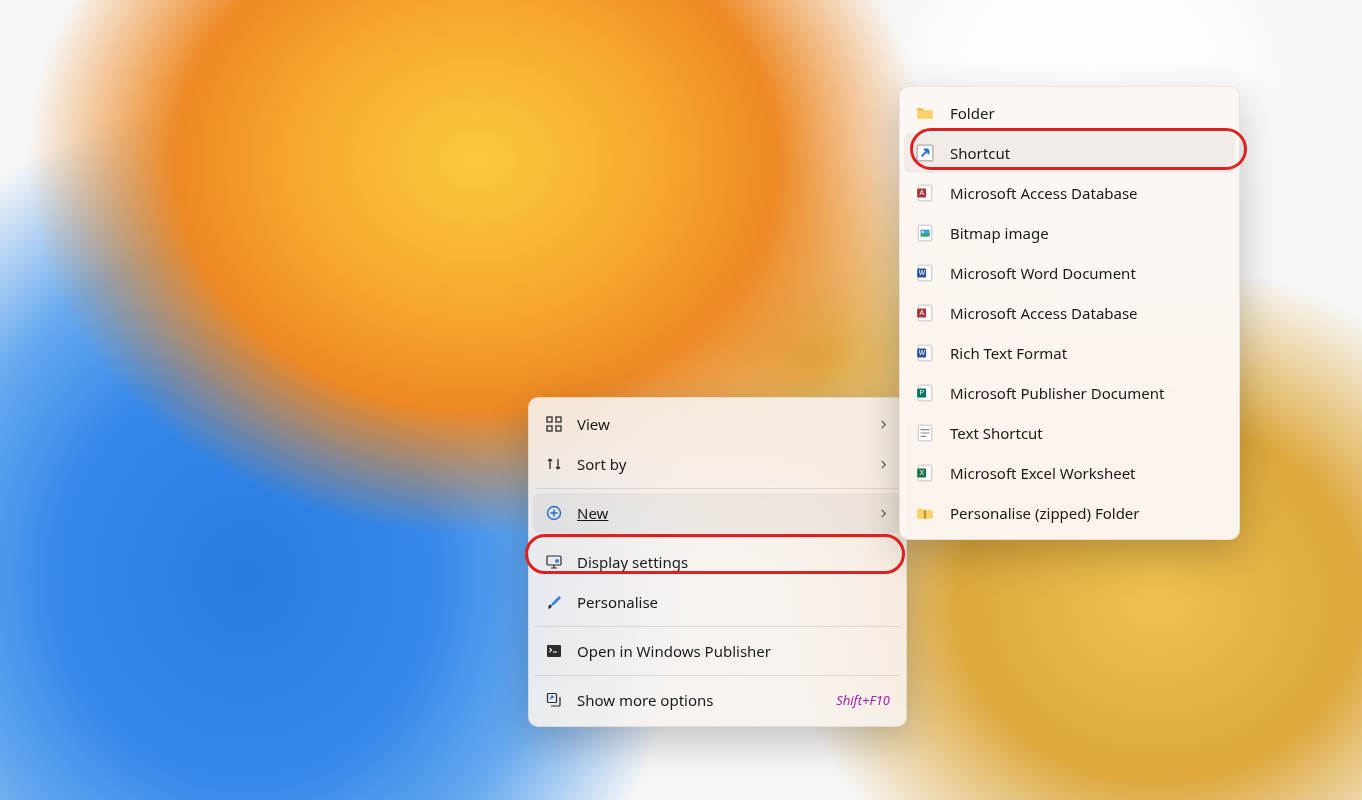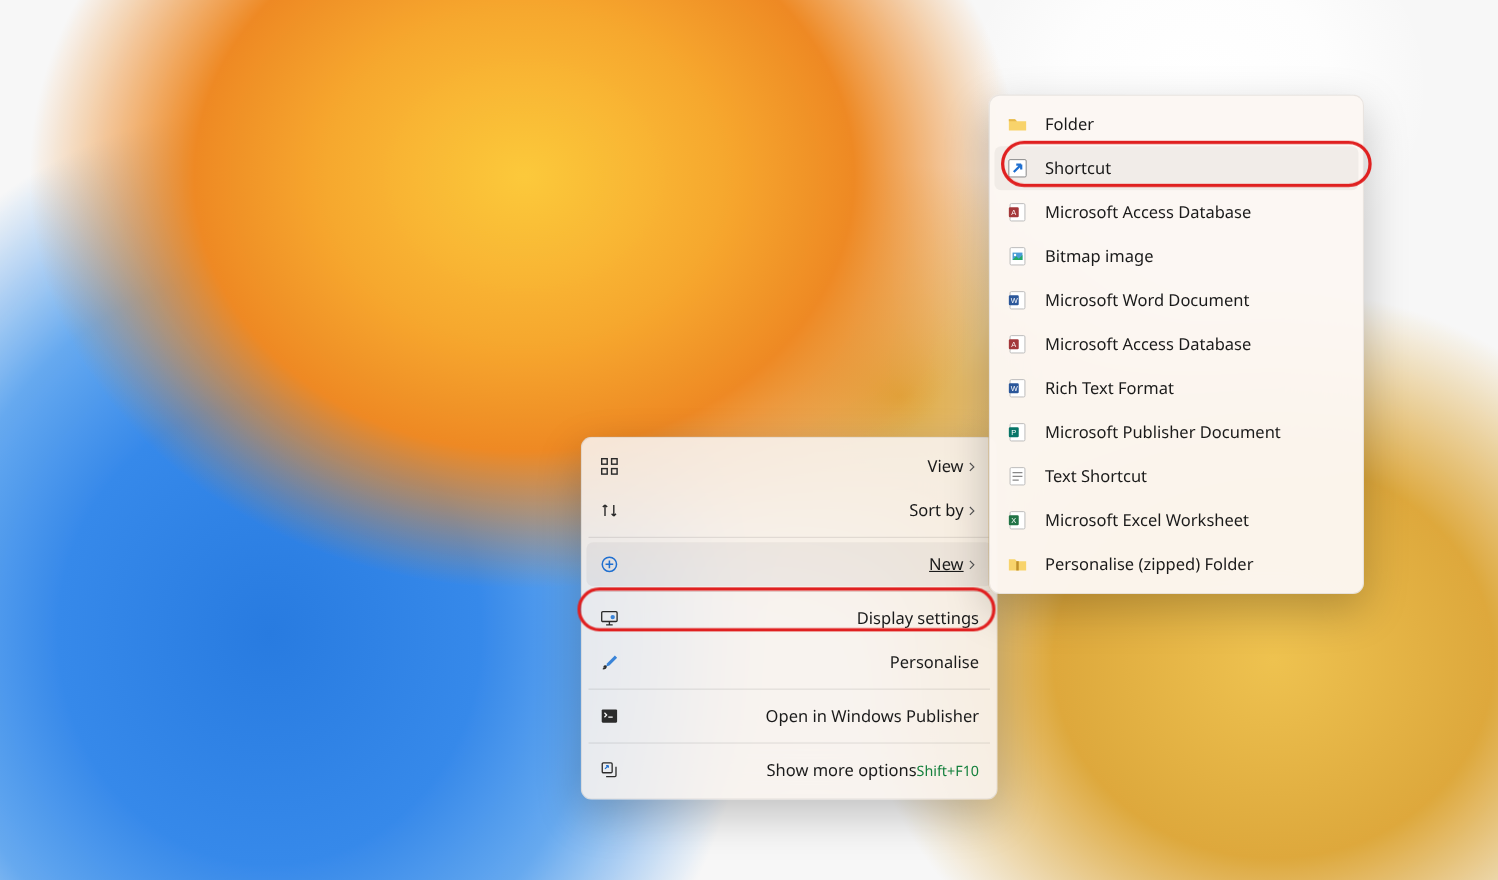--- a/index.html
+++ b/index.html
@@ -33,40 +33,40 @@
   .menu-item {
     display: flex;
     align-items: center;
     height: 40px;
     padding: 0 12px;
     border-radius: 6px;
     cursor: default;
     position: relative;
     font-size: 15px;
     color: #1a1a1a;
-    text-align: right;
   }
   .menu-item.hl { background: rgba(0,0,0,0.045); text-decoration: underline; }
   .menu-icon {
     width: 18px; height: 18px;
     margin-right: 14px;
     display: inline-flex; align-items: center; justify-content: center;
     flex: 0 0 18px;
     color: #2b2b2b;
   }
   .menu-text { flex: 1; }
   .chevron {
     width: 14px; height: 14px;
     display: inline-flex; align-items: center; justify-content: center;
     color: #555;
   }
   .shortcut-hint {
     font-size: 13px;
-    color: #15803d;
+    color: #a21caf;
     margin-left: auto;
+    font-style: italic;
   }
   .menu-sep {
     height: 1px;
     background: rgba(0,0,0,0.10);
     margin: 4px 2px;
   }
   
   
   .submenu {
     position: absolute;

